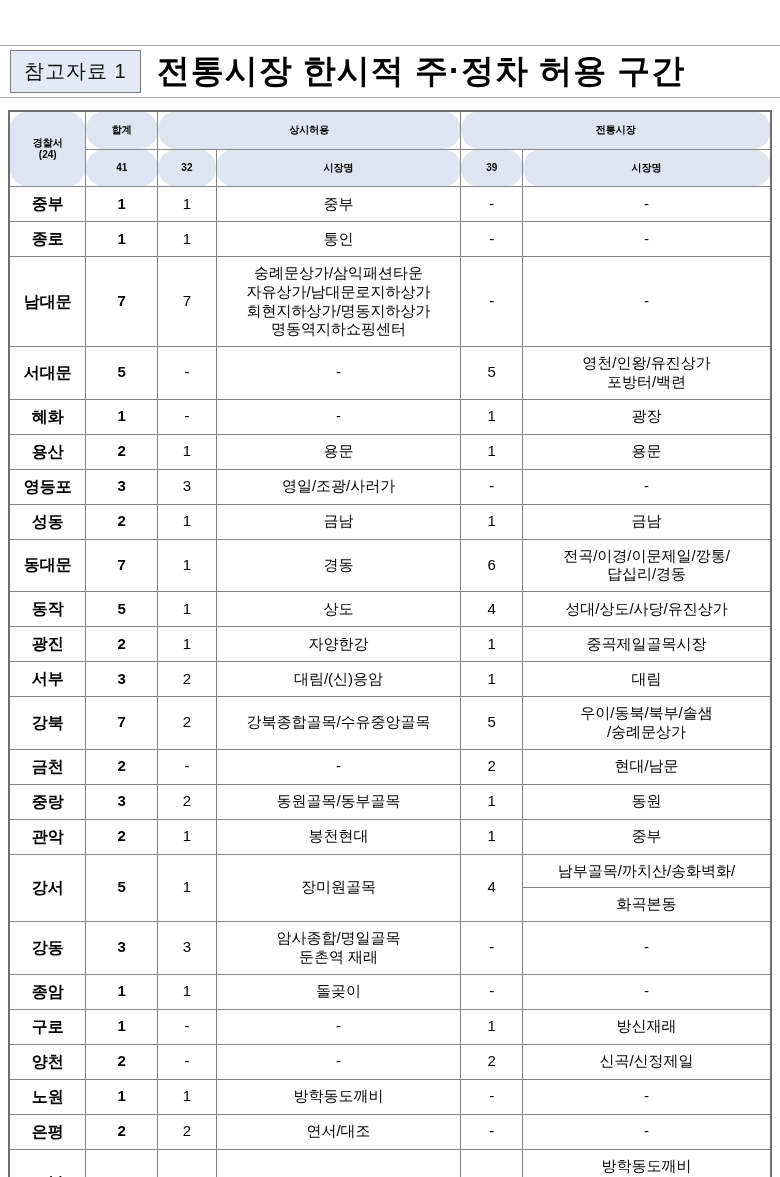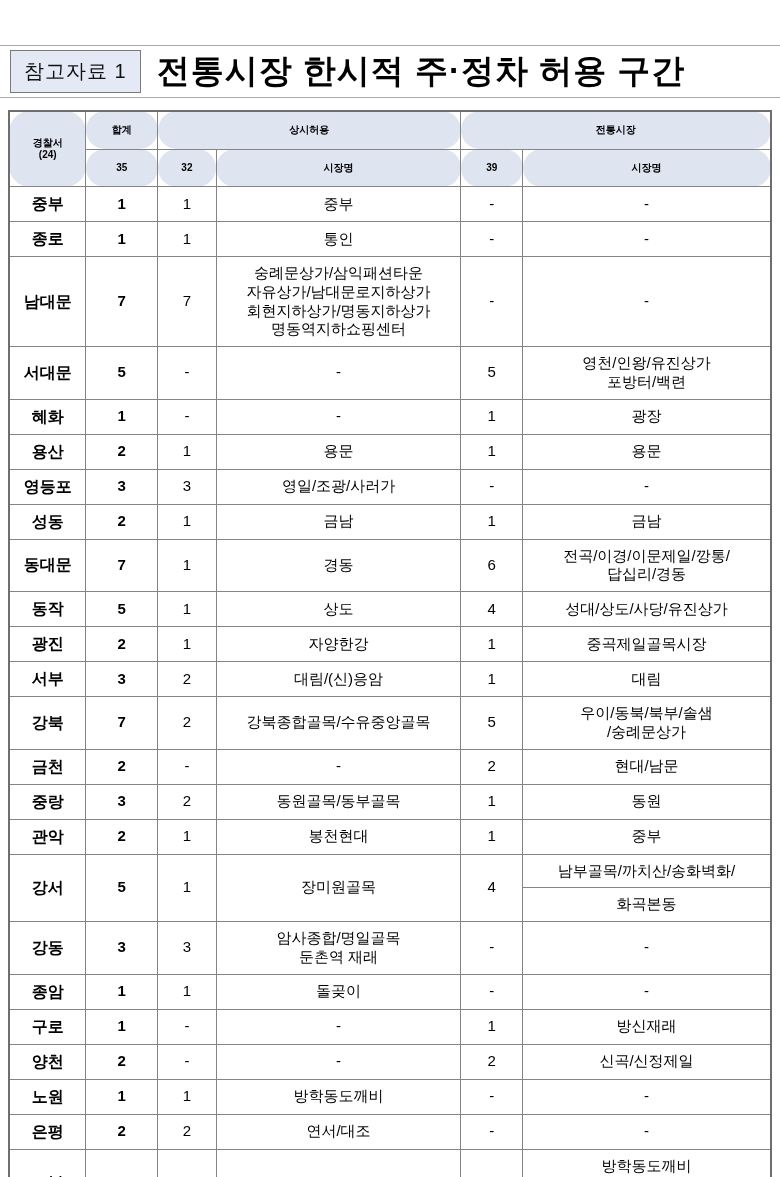--- a/index.html
+++ b/index.html
@@ -93,21 +93,21 @@
       <tr>
         <th rowspan="2">
           <span class="hdr-sub">경찰서</span>
           <span class="hdr-sub">(24)</span>
         </th>
         <th>합계</th>
         <th colspan="2">상시허용</th>
         <th colspan="2">전통시장</th>
       </tr>
       <tr>
-        <th>35</th>
+        <th>41</th>
         <th>32</th>
         <th>시장명</th>
         <th>39</th>
         <th>시장명</th>
       </tr>
     </thead>
     <tbody>
         <tr>
           <td class="station">중부</td>
           <td class="total">1</td>

